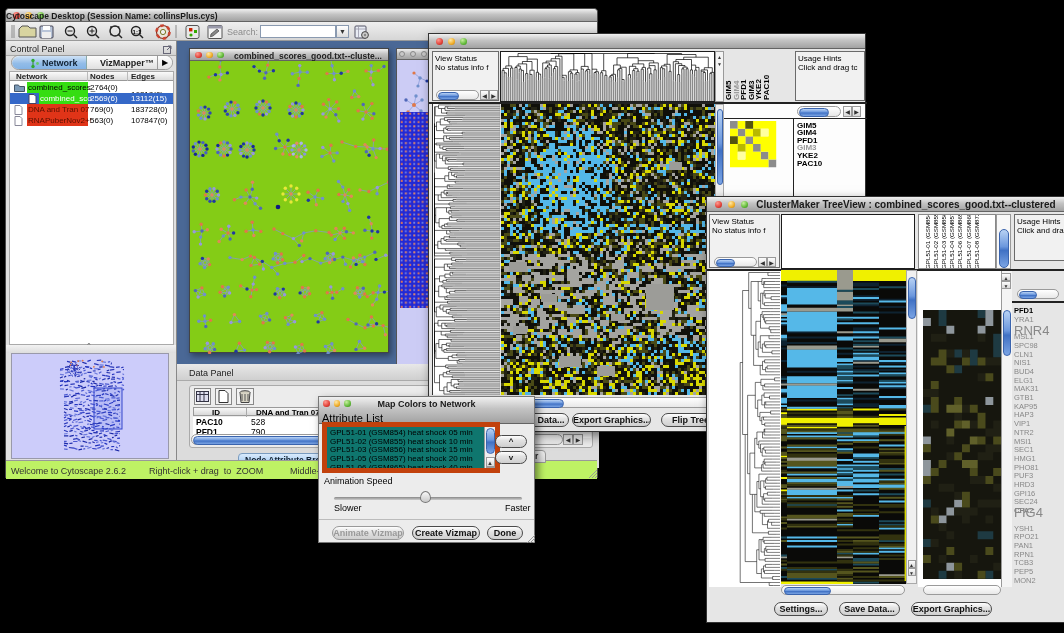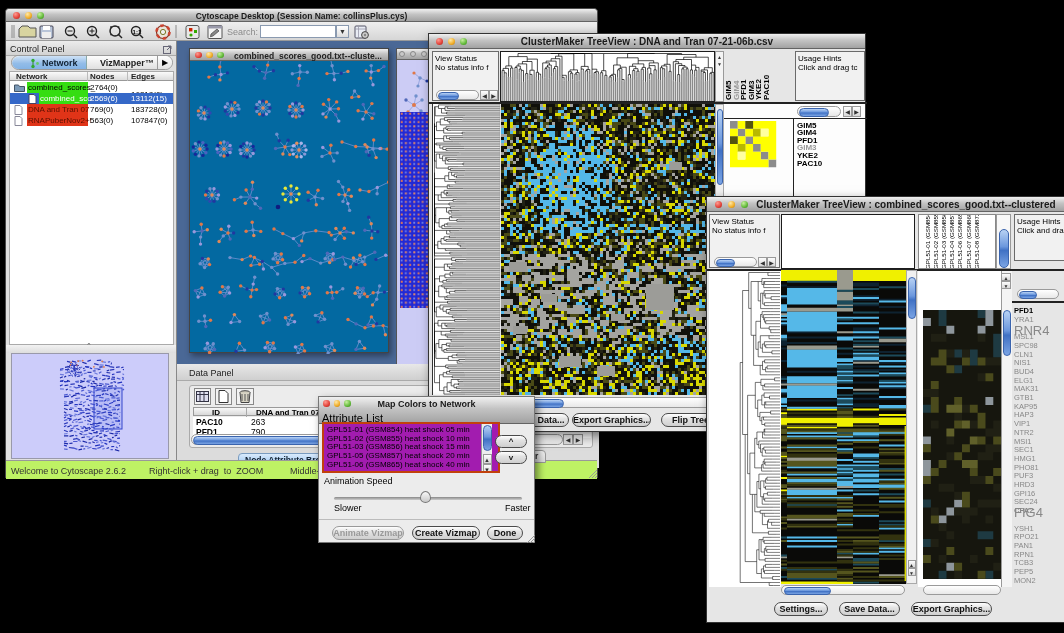--- a/index.html
+++ b/index.html
@@ -16,21 +16,21 @@
 .white { background:#fff; border:1px solid #1c1c1c; }
 .t8 { font-size:8px; color:#000; }
 </style></head><body>
 
 <div class="abs" style="left:5px;top:8px;width:593px;height:470px;background:#e2e2e2;border:1px solid #4a4a4a;border-radius:4px 4px 0 0">
 
   <div class="abs tbar" style="left:0;top:0;width:100%;height:13px;border-radius:4px 4px 0 0">
     <div class="tl r" style="left:7px;top:3px"></div>
       <div class="tl y" style="left:19px;top:3px"></div>
       <div class="tl g" style="left:31px;top:3px"></div>
-    <div class="abs" style="left:0;width:100%;top:2px;text-align:center;font-size:8.5px;font-weight:bold;color:#1a1a1a">Cytoscape Desktop (Session Name: collinsPlus.cys)</div>
+    <div class="abs" style="left:0;width:100%;top:2px;text-align:left;font-size:8.5px;font-weight:bold;color:#1a1a1a">Cytoscape Desktop (Session Name: collinsPlus.cys)</div>
   </div>
 
   <div class="abs" style="left:0;top:13px;width:100%;height:19px;background:linear-gradient(#efefef,#d6d6d6);border-bottom:1px solid #9a9a9a">
     <svg class="abs" style="left:0;top:0" width="593" height="19">
       <g stroke="#8a8a8a">
           <path d="M6 3v13M8 3v13M170 3v13"></path>
         </g>
       <path d="M13 7l3-3h6l2 2h6v9H13z" fill="#d8d4a0" stroke="#555"></path>
       <rect x="34" y="4" width="13" height="12" rx="1" fill="#b8c4d8" stroke="#445"></rect>
         <rect x="37" y="4" width="7" height="4" fill="#fff"></rect>
@@ -202,21 +202,21 @@
 <rect x="0.7" y="0.7" width="2" height="2" fill="#e07858"></rect>
 <rect x="4.9" y="4.9" width="2" height="2" fill="#e08868"></rect>
 <rect x="4.9" y="0.7" width="1.8" height="1.8" fill="#7a8ae8"></rect>
 <rect x="0.7" y="4.9" width="1.8" height="1.8" fill="#7a8ae8"></rect>
 </pattern>
           </defs>
           <rect width="29" height="196" fill="url(#dots)"></rect>
         </svg>
     </div>
 
-    <div class="abs" style="left:12px;top:7px;width:200px;height:305px;background:#0369a1;border:1px solid #444;box-shadow:2px 3px 6px rgba(0,0,0,0.4)">
+    <div class="abs" style="left:12px;top:7px;width:200px;height:305px;background:#84cc16;border:1px solid #444;box-shadow:2px 3px 6px rgba(0,0,0,0.4)">
       <div class="abs tbar" style="left:0;top:0;width:100%;height:12px">
         <div class="tl r" style="left:5px;top:2.5px;width:6.5px;height:6.5px"></div>
         <div class="tl y" style="left:16px;top:2.5px;width:6.5px;height:6.5px"></div>
         <div class="tl g" style="left:27px;top:2.5px;width:6.5px;height:6.5px"></div>
         <div class="abs" style="left:38px;right:0;top:1.5px;text-align:center;font-size:8.5px;font-weight:bold;color:#222;white-space:nowrap">combined_scores_good.txt--cluste...</div>
       </div>
       <svg class="abs" style="left:0;top:12px" width="198" height="293">
           <g transform="translate(0,8)">
             <path stroke="#8298d8" stroke-width="0.7" fill="none" d="M31 5.5L37.4 3.9M31 5.5L29.9 10.9M31 5.5L25.5 5.8M25.5 5.8L18.9 8.1M31 5.5L29.8 -2.1M29.8 -2.1L30.7 -9.1M75.9 3.7L83.4 1.8M75.9 3.7L74.6 9.2M75.9 3.7L69.4 2.1M69.4 2.1L64 -2.4M75.9 3.7L77.7 -3.9M77.7 -3.9L78.8 -10.8M110.1 3L117.3 3.3M110.1 3L109.1 9.5M109.1 9.5L108.1 16.4M110.1 3L102.3 4.7M110.1 3L109.7 -3.4M143.9 4.5L151.2 4.3M151.2 4.3L157.9 2.4M143.9 4.5L144.4 10.7M143.9 4.5L137 4.6M143.9 4.5L142.1 -3.2M142.1 -3.2L140.6 -10M181.3 3L188.4 1.6M188.4 1.6L194 -2.5M181.3 3L180.7 9.1M180.7 9.1L183 15.7M181.3 3L176.1 1.9M181.3 3L181.2 -3.4M14 44L20 44M14 44L18.6 47.9M14 44L15 49.9M14 44L11 49.2M14 44L8.4 46.1M14 44L8.4 41.9M14 44L11 38.8M14 44L15 38.1M14 44L18.6 40.1M42 40L49 40M42 40L47.9 43.8M42 40L44.9 46.4M42 40L41 46.9M42 40L37.4 45.3M42 40L35.3 42M42 40L35.3 38M42 40L37.4 34.7M42 40L41 33.1M42 40L44.9 33.6M42 40L47.9 36.2M73 39L80 39M73 39L79.1 42.5M73 39L76.5 45.1M73 39L73 46M73 39L69.5 45.1M73 39L66.9 42.5M73 39L66 39M73 39L66.9 35.5M73 39L69.5 32.9M73 39L73 32M73 39L76.5 32.9M73 39L79.1 35.5M106 41L113 41M106 41L112.1 44.5M106 41L109.5 47.1M106 41L106 48M106 41L102.5 47.1M106 41L99.9 44.5M106 41L99 41M106 41L99.9 37.5M106 41L102.5 34.9M106 41L106 34M106 41L109.5 34.9M106 41L112.1 37.5M140 40L148.5 39.8M140 40L145.8 45.8M145.8 45.8L148.8 52.1M140 40L136 48.1M140 40L133 44.9M140 40L133.5 35.2M140 40L138.7 30.6M140 40L146.7 32.9M176 43L183.8 44.8M176 43L182.1 49.3M176 43L172.9 50.1M176 43L168.1 41.8M176 43L173.2 35.5M176 43L181.9 34.6M168.7 27.6L161.8 28.4M168.7 27.6L164.5 22M161.8 28.4L164.5 22M10 80L17 80M10 80L15.9 83.8M10 80L12.9 86.4M10 80L9 86.9M10 80L5.4 85.3M10 80L3.3 82M10 80L3.3 78M10 80L5.4 74.7M10 80L9 73.1M10 80L12.9 73.6M10 80L15.9 76.2M34 80L41 80M34 80L40.1 83.5M34 80L37.5 86.1M34 80L34 87M34 80L30.5 86.1M34 80L27.9 83.5M34 80L27 80M34 80L27.9 76.5M34 80L30.5 73.9M34 80L34 73M34 80L37.5 73.9M34 80L40.1 76.5M57 81L64 81M57 81L63.1 84.5M57 81L60.5 87.1M57 81L57 88M57 81L53.5 87.1M57 81L50.9 84.5M57 81L50 81M57 81L50.9 77.5M57 81L53.5 74.9M57 81L57 74M57 81L60.5 74.9M57 81L63.1 77.5M95 78L104.4 76.4M95 78L99.8 85.6M95 78L92.9 85M95 78L85.6 79.5M95 78L89.2 71.8M89.2 71.8L86.8 65.3M95 78L98.1 71.3M109 81L116 81M109 81L114.7 85.1M109 81L111.2 87.7M109 81L106.8 87.7M109 81L103.3 85.1M109 81L102 81M109 81L103.3 76.9M109 81L106.8 74.3M109 81L111.2 74.3M109 81L114.7 76.9M140 84L147.2 83.9M140 84L143.8 92M140 84L132 87.4M140 84L132.8 78.5M140 84L140.9 76.3M152 73L165.7 77.5M165.7 77.5L177.1 78M177.1 78L179.1 86.3M177.1 78L190.9 79.5M183 80L190 79.6M190 79.6L197 80.1M183 80L186.1 88.6M183 80L176.3 82.8M183 80L175 75.6M183 80L183.7 71M22 126L28.5 126M22 126L27.3 129.8M22 126L24 132.2M22 126L20 132.2M22 126L16.7 129.8M22 126L15.5 126M22 126L16.7 122.2M22 126L20 119.8M22 126L24 119.8M22 126L27.3 122.2M60 128L66.7 129.1M60 128L65.1 134.7M65.1 134.7L70.5 139.2M60 128L55.4 134.3M60 128L50.9 128.1M50.9 128.1L44.4 130.8M60 128L56.1 121M60 128L62.3 120.3M62.3 120.3L62.5 113.3M101 125L109 125M101 125L106.7 130.7M101 125L101 133M101 125L95.3 130.7M101 125L93 125M101 125L95.3 119.3M101 125L101 117M101 125L106.7 119.3M125 128L132.6 129.5M125 128L126.3 135.8M125 128L118.3 131.3M125 128L118.1 123.2M125 128L128 121.2M155 126L161.3 127.3M155 126L157.9 134.6M157.9 134.6L159.6 141.4M155 126L153 132.4M155 126L148.9 125.5M155 126L152.8 118.1M152.8 118.1L148.5 112.5M155 126L158.8 120.8M170 121L178.9 122.5M178.9 122.5L187.3 118.5M187.3 118.5L187.1 124.8M187.3 118.5L198.7 113.2M12 162L17.3 160.7M12 162L10.6 168.1M10.6 168.1L10.5 175.1M12 162L4.2 162.8M12 162L11.2 155.3M38 164L43.6 164M38 164L40.1 170M38 164L33.3 166.9M33.3 166.9L29.1 172.5M38 164L31.2 160.3M38 164L38.8 157.3M63 161L70.8 162.4M63 161L63.8 166.5M63 161L56.1 162.3M63 161L62.2 153.2M84 160L92.8 164.6M92.8 164.6L103.4 169.6M103.4 169.6L109.3 176.4M103.4 169.6L113.8 163.9M113.8 163.9L111.7 171.9M113.8 163.9L125.8 161.8M125.8 161.8L139.1 163.5M150 164L156.4 162.7M156.4 162.7L163.3 163.9M150 164L154.4 169.2M150 164L145.1 170.5M150 164L141.3 166.1M150 164L145.9 159.5M150 164L154.3 159.3M182 162L187.7 162.7M182 162L181.7 169.1M182 162L174.9 161.3M182 162L181.2 154.7M181.2 154.7L178.7 148.2M19.6 195.6L14.6 198.6M19.6 195.6L10.1 194.8M19.6 195.6L12.4 189.4M19.6 195.6L18.3 189.9M14.6 198.6L10.1 194.8M14.6 198.6L12.4 189.4M14.6 198.6L18.3 189.9M10.1 194.8L12.4 189.4M10.1 194.8L18.3 189.9M12.4 189.4L18.3 189.9M40 188.6L52.1 190.6M52.1 190.6L60.5 187.1M60.5 187.1L72.3 192.4M72.3 192.4L73.4 200M72.3 192.4L81.7 198.4M81.7 198.4L87.6 205M81.7 198.4L94.8 194.4M94.8 194.4L105 193.3M105 193.3L113.8 186.5M69.6 195.3L61 196.4M69.6 195.3L64.4 188.4M61 196.4L64.4 188.4M92.6 190.7L87.6 193.8M92.6 190.7L83.1 189.9M92.6 190.7L85.4 184.5M92.6 190.7L91.3 185M87.6 193.8L83.1 189.9M87.6 193.8L85.4 184.5M87.6 193.8L91.3 185M83.1 189.9L85.4 184.5M83.1 189.9L91.3 185M85.4 184.5L91.3 185M112 192.6L120 189.6M120 189.6L130.7 194.1M130.7 194.1L142.9 190.8M142.9 190.8L152.8 188.1M152.8 188.1L155.5 195.2M152.8 188.1L164 191.4M164 191.4L160.5 198M164 191.4L174.7 188.1M174.7 188.1L174.9 195.5M174.7 188.1L184.8 183.3M144.6 190.5L139.6 193.6M144.6 190.5L135.1 189.7M144.6 190.5L137.4 184.3M144.6 190.5L143.3 184.8M139.6 193.6L135.1 189.7M139.6 193.6L137.4 184.3M139.6 193.6L143.3 184.8M135.1 189.7L137.4 184.3M135.1 189.7L143.3 184.8M137.4 184.3L143.3 184.8M172.6 192.8L166.1 195.4M172.6 192.8L163.4 188.9M172.6 192.8L169.9 186.2M166.1 195.4L163.4 188.9M166.1 195.4L169.9 186.2M186 190.4L195.7 186.2M195.7 186.2L208.2 190.2M208.2 190.2L217.7 196.9M217.7 196.9L228.1 191.9M228.1 191.9L236.4 187.3M14.6 225.5L8.1 228.1M14.6 225.5L5.4 221.6M14.6 225.5L11.9 218.9M8.1 228.1L5.4 221.6M8.1 228.1L11.9 218.9M5.4 221.6L11.9 218.9M39.6 224L34.6 227M39.6 224L30.1 223.2M39.6 224L32.4 217.8M39.6 224L38.3 218.3M34.6 227L30.1 223.2M34.6 227L38.3 218.3M30.1 223.2L38.3 218.3M32.4 217.8L38.3 218.3M62 221.1L66.5 220.6M62 221.1L60.8 227.8M62 221.1L57 220M57 220L50.7 216.9M62 221.1L63.2 215.1M63.2 215.1L64.7 208.3M94.6 225.8L89.6 228.8M94.6 225.8L87.4 219.6M94.6 225.8L93.3 220.1M89.6 228.8L85.1 225M89.6 228.8L87.4 219.6M89.6 228.8L93.3 220.1M85.1 225L87.4 219.6M85.1 225L93.3 220.1M87.4 219.6L93.3 220.1M119.6 224.7L114.6 227.8M119.6 224.7L112.4 218.5M119.6 224.7L118.3 219M114.6 227.8L110.1 223.9M114.6 227.8L112.4 218.5M114.6 227.8L118.3 219M110.1 223.9L112.4 218.5M110.1 223.9L118.3 219M112.4 218.5L118.3 219M142 223.4L146.7 223.2M146.7 223.2L152.8 219.8M142 223.4L142.6 229.2M142 223.4L137.3 223.8M142 223.4L140.8 217.9M174.6 225L169.6 228.1M174.6 225L165.1 224.2M174.6 225L167.4 218.8M174.6 225L173.3 219.3M169.6 228.1L165.1 224.2M169.6 228.1L167.4 218.8M169.6 228.1L173.3 219.3M165.1 224.2L167.4 218.8M165.1 224.2L173.3 219.3M167.4 218.8L173.3 219.3M188 223.5L194.4 223.1M194.4 223.1L201.3 221.8M188 223.5L186.7 230.3M186.7 230.3L182.5 235.9M188 223.5L183.2 223.8M183.2 223.8L177.3 227.6M188 223.5L189.6 217M15 252.3L20.5 251.2M15 252.3L15.8 257.5M15 252.3L8.8 252.3M15 252.3L14.5 247M49.6 252.5L41 253.5M49.6 252.5L44.4 245.6M41 253.5L44.4 245.6M79.6 251L73.1 253.7M79.6 251L70.4 247.1M79.6 251L76.9 244.5M73.1 253.7L70.4 247.1M73.1 253.7L76.9 244.5M70.4 247.1L76.9 244.5M104.6 252.7L98.1 255.4M104.6 252.7L95.4 248.8M98.1 255.4L95.4 248.8M98.1 255.4L101.9 246.1M95.4 248.8L101.9 246.1M134.6 250.3L128.1 252.9M134.6 250.3L125.4 246.4M134.6 250.3L131.9 243.7M128.1 252.9L131.9 243.7M125.4 246.4L131.9 243.7M158 250.5L166.1 254.9M166.1 254.9L175 258.8M175 258.8L183.4 257M183.4 257L193.1 256.6M193.1 256.6L195.4 265.7M193.1 256.6L201.5 259.2M201.5 259.2L214.8 255M214.8 255L225.8 252.4M225.8 252.4L224.2 262.1M186.6 254.8L178 255.9M186.6 254.8L181.4 247.9M178 255.9L181.4 247.9M24.6 280.5L19.6 283.5M24.6 280.5L15.1 279.7M24.6 280.5L17.4 274.3M24.6 280.5L23.3 274.8M19.6 283.5L15.1 279.7M19.6 283.5L17.4 274.3M19.6 283.5L23.3 274.8M15.1 279.7L17.4 274.3M15.1 279.7L23.3 274.8M54.6 281.1L46 282.2M54.6 281.1L49.4 274.2M46 282.2L49.4 274.2M84.6 279.6L79.6 282.7M84.6 279.6L75.1 278.8M84.6 279.6L77.4 273.4M84.6 279.6L83.3 273.9M79.6 282.7L75.1 278.8M79.6 282.7L77.4 273.4M79.6 282.7L83.3 273.9M75.1 278.8L77.4 273.4M75.1 278.8L83.3 273.9M77.4 273.4L83.3 273.9M114.6 281.9L108.1 284.6M114.6 281.9L105.4 278M114.6 281.9L111.9 275.4M108.1 284.6L105.4 278M108.1 284.6L111.9 275.4M105.4 278L111.9 275.4M144.6 281.4L138.1 284.1M144.6 281.4L135.4 277.5M144.6 281.4L141.9 274.8M138.1 284.1L135.4 277.5M138.1 284.1L141.9 274.8M135.4 277.5L141.9 274.8M174.6 279.3L166 280.4M174.6 279.3L169.4 272.4M166 280.4L169.4 272.4M35.7 292.6L28.8 293.4M35.7 292.6L31.5 287M28.8 293.4L31.5 287M75.7 292.6L68.8 293.4M75.7 292.6L71.5 287M68.8 293.4L71.5 287M115.7 292.6L108.8 293.4M115.7 292.6L111.5 287M108.8 293.4L111.5 287M155.7 292.6L148.8 293.4M155.7 292.6L151.5 287M148.8 293.4L151.5 287M188.7 292.6L181.8 293.4M188.7 292.6L184.5 287M181.8 293.4L184.5 287"></path>
             <circle cx="31" cy="5.5" r="1.7" fill="#9898dc"></circle>
@@ -673,21 +673,21 @@
           <path d="M46 4.5l1 10h8l1-10" fill="#d8d4c4" stroke="#444"></path>
           <path d="M48 6v7M51 6v7M54 6v7" stroke="#555"></path>
       </svg>
       <div class="abs" style="left:3px;top:21px;width:398px;height:9px;background:linear-gradient(#f8f8f8,#d8d8d8);border:1px solid #999">
         <span style="position:absolute;left:18px;top:0px;font-size:8px;font-weight:bold">ID</span>
         <span style="position:absolute;left:62px;top:0px;font-size:8px;font-weight:bold">DNA and Tran 07-21-06…</span>
         <div class="abs" style="left:52px;top:0;width:1px;height:9px;background:#aaa"></div>
       </div>
       <div class="abs" style="left:3px;top:31px;width:398px;height:21px;background:#fff">
         <span style="position:absolute;left:3px;top:0px;font-size:8.5px;font-weight:bold">PAC10</span>
-          <span style="position:absolute;left:58px;top:0px;font-size:8.5px">263</span>
+          <span style="position:absolute;left:58px;top:0px;font-size:8.5px">528</span>
         <span style="position:absolute;left:3px;top:10px;font-size:8.5px;font-weight:bold">PFD1</span>
           <span style="position:absolute;left:58px;top:10px;font-size:8.5px">790</span>
       </div>
       <div class="abs sb-track" style="left:1px;top:48px;width:372px;height:11px">
         <div class="abs sb-thumb" style="left:1px;top:0.5px;width:330px;height:9px"></div>
       </div>
       <div class="abs sbx" style="left:373px;top:48px;width:10px;height:11px;line-height:11px">◀</div>
       <div class="abs sbx" style="left:383px;top:48px;width:10px;height:11px;line-height:11px">▶</div>
     </div>
     <div class="abs" style="left:61px;top:89px;width:106px;height:13px;background:linear-gradient(#d8eafc,#9cc6f0);border:1px solid #7a9cc0;border-radius:4px">
@@ -703,21 +703,20 @@
         <path d="M8 0L0 8M8 3L3 8M8 6L6 8" stroke="#999" stroke-width="1"></path>
       </svg>
   </div>
 </div>
 
 <div class="abs" style="left:428px;top:33px;width:438px;height:399px;background:#e6e6e6;border:1px solid #333;box-shadow:3px 4px 10px rgba(0,0,0,0.5)">
   <div class="abs tbar" style="left:0;top:0;width:100%;height:15px">
     <div class="tl r" style="left:7px;top:4px"></div>
       <div class="tl y" style="left:19px;top:4px"></div>
       <div class="tl g" style="left:31px;top:4px"></div>
-    <div class="abs" style="left:0;width:100%;top:2px;text-align:center;font-size:10px;font-weight:bold;color:#1a1a1a">ClusterMaker TreeView : DNA and Tran 07-21-06b.csv</div>
   </div>
 
   <div class="abs box" style="left:3px;top:17px;width:67px;height:50px">
     <div style="position:absolute;left:2px;top:2px;font-size:8px;line-height:9px">View Status<br>No status info f</div>
     <div class="abs sb-track" style="left:3px;top:38px;width:43px;height:10px">
         <div class="abs sb-thumb" style="left:1px;top:0.5px;width:21px;height:8px"></div>
       </div>
     <div class="abs sbx" style="left:47px;top:38px;width:9px;height:10px;line-height:10px">◀</div>
     <div class="abs sbx" style="left:56px;top:38px;width:9px;height:10px;line-height:10px">▶</div>
   </div>
@@ -802,21 +801,21 @@
 <div class="abs pill" style="left:661px;top:413px;width:86px;height:14px;font-size:9px;line-height:13px;z-index:3;text-align:left;padding-left:10px">Flip Tree Nodes</div>
 
 <div class="abs" style="left:318px;top:396px;width:217px;height:147px;background:#ececec;border:1px solid #777;z-index:5;box-shadow:3px 4px 8px rgba(0,0,0,0.5)">
   <div class="abs tbar" style="left:0;top:0;width:100%;height:27px">
     <div class="tl r" style="left:4px;top:3px;width:6.5px;height:6.5px"></div>
     <div class="tl y" style="left:14.5px;top:3px;width:6.5px;height:6.5px"></div>
     <div class="tl g" style="left:25px;top:3px;width:6.5px;height:6.5px"></div>
     <div class="abs" style="left:0;width:100%;top:2px;text-align:center;font-size:9px;font-weight:bold;color:#1a1a1a">Map Colors to Network</div>
   </div>
   <span style="position:absolute;left:3px;top:15px;font-size:11px">Attribute List</span>
-  <div class="abs" style="left:3px;top:25px;width:178px;height:51px;background:#a21caf;border:2px solid #c2410c;overflow:hidden">
+  <div class="abs" style="left:3px;top:25px;width:178px;height:51px;background:#0f766e;border:5px solid #c2410c;overflow:hidden">
     <div style="position:absolute;left:3px;top:1.0px;font-size:8px;color:#000;white-space:nowrap">GPL51-01 (GSM854) heat shock 05 min</div>
       <div style="position:absolute;left:3px;top:9.7px;font-size:8px;color:#000;white-space:nowrap">GPL51-02 (GSM855) heat shock 10 min</div>
       <div style="position:absolute;left:3px;top:18.4px;font-size:8px;color:#000;white-space:nowrap">GPL51-03 (GSM856) heat shock 15 min</div>
       <div style="position:absolute;left:3px;top:27.099999999999998px;font-size:8px;color:#000;white-space:nowrap">GPL51-05 (GSM857) heat shock 20 min</div>
       <div style="position:absolute;left:3px;top:35.8px;font-size:8px;color:#000;white-space:nowrap">GPL51-06 (GSM865) heat shock 40 min</div>
       <div style="position:absolute;left:3px;top:44.5px;font-size:8px;color:#000;white-space:nowrap">GPL51-07 (GSM868) heat shock 60 min</div>
     <div class="abs" style="left:157px;top:0;width:11px;height:51px;background:#eee;border-left:1px solid #999">
       <div class="abs sb-thumb" style="left:0.5px;top:1px;width:9px;height:26px"></div>
       <div class="abs sbx" style="left:0.5px;top:30px;width:9px;height:10px;line-height:10px">▲</div>
       <div class="abs sbx" style="left:0.5px;top:40px;width:9px;height:10px;line-height:10px">▼</div>

